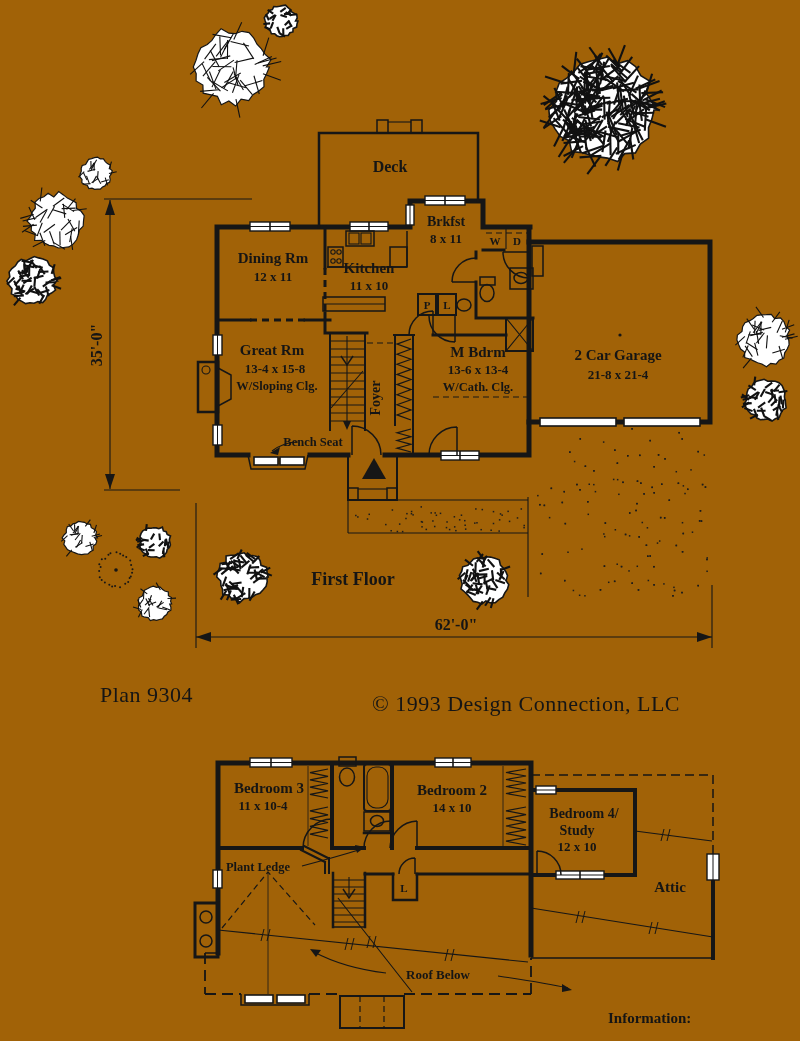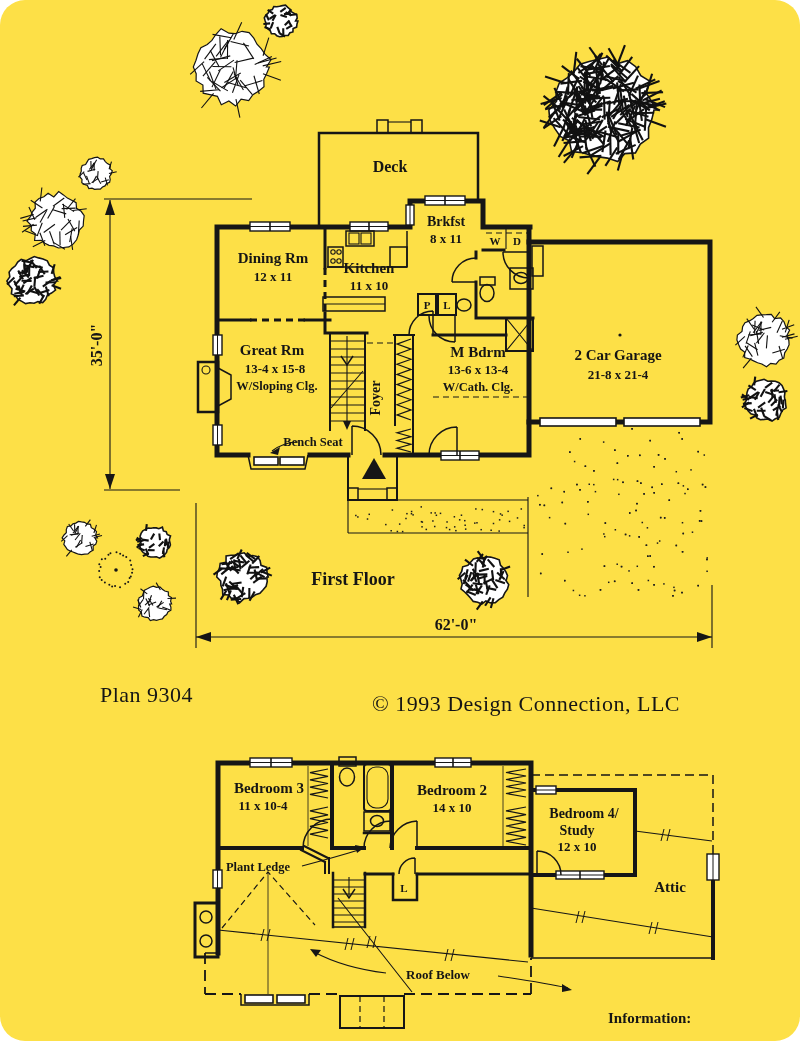--- a/index.html
+++ b/index.html
@@ -1,16 +1,16 @@
 <!DOCTYPE html>
 <html><head>
 <meta charset="utf-8">
 <style>
   html,body{margin:0;padding:0;background:#ffffff;}
-  #canvas{position:relative;width:800px;height:1041px;background:#fde047;overflow:hidden;border-radius:25px;}
+  #canvas{position:relative;width:800px;height:1041px;background:#a16207;overflow:hidden;}
   svg text{fill:#151515;font-family:"Liberation Serif",serif;}
   .b{font-weight:bold;}
   .s11{font-size:11px;} .s12{font-size:12.5px;} .s13{font-size:13px;}
   .s14{font-size:14px;} .s15{font-size:15px;} .s16{font-size:16px;}
   .s18{font-size:18px;} .s22{font-size:22px;letter-spacing:.5px;}
   .mid{text-anchor:middle;}
   .w5{stroke:#161616;stroke-width:5;fill:none;stroke-linecap:square;}
   .w4{stroke:#161616;stroke-width:4;fill:none;stroke-linecap:square;}
   .w3{stroke:#161616;stroke-width:3;fill:none;stroke-linecap:square;}
   .w25{stroke:#161616;stroke-width:2.5;fill:none;stroke-linecap:square;}

